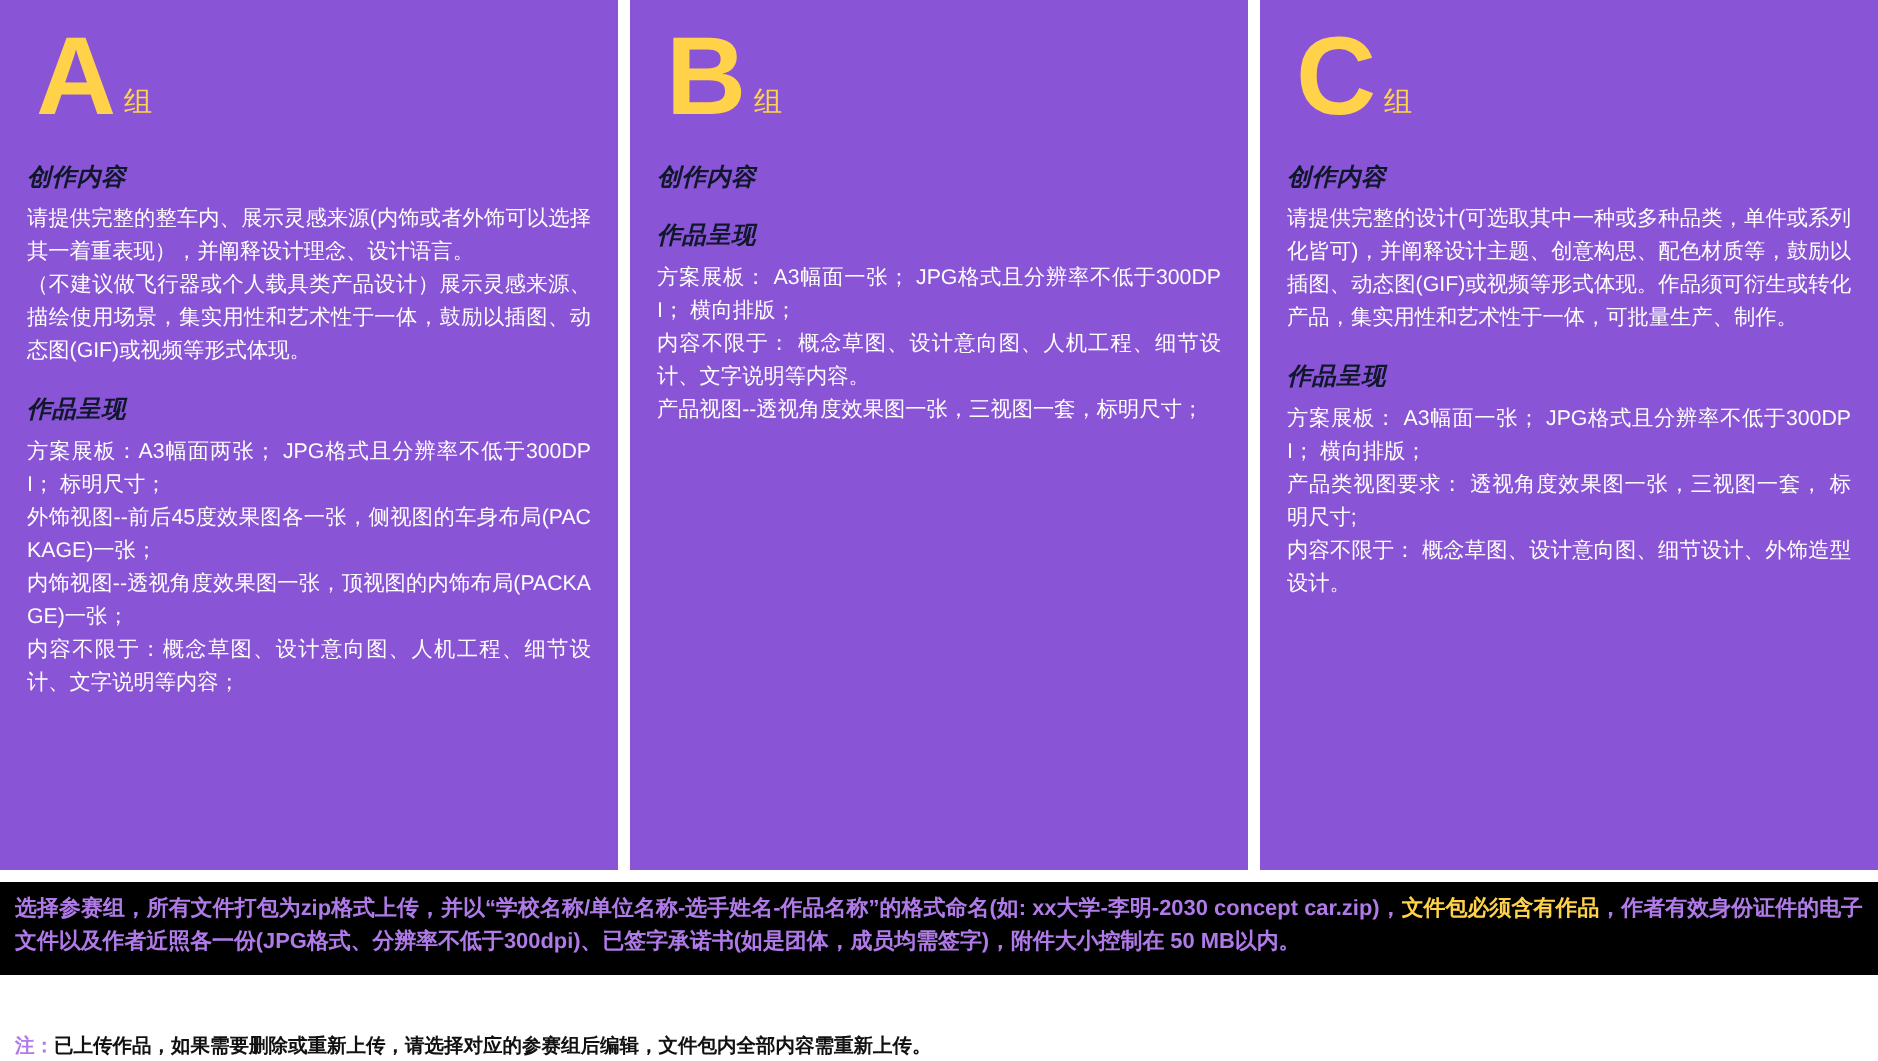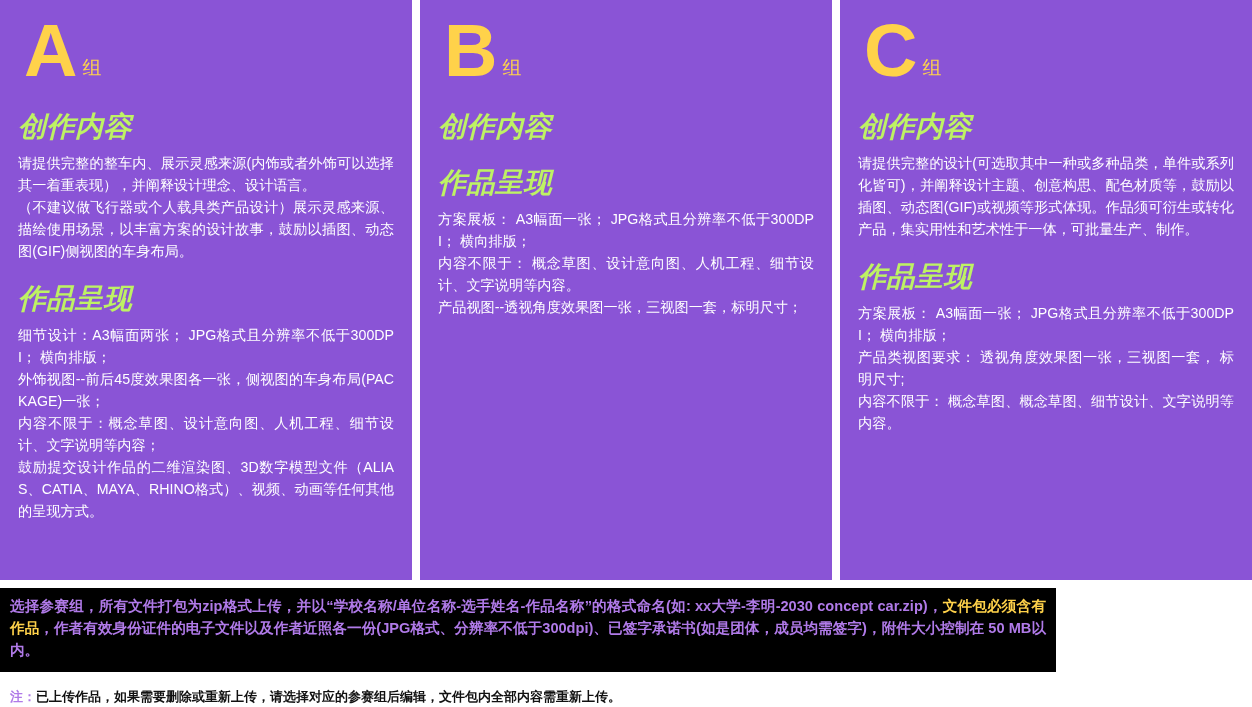--- a/index.html
+++ b/index.html
@@ -52,24 +52,24 @@
   }
   .group-word {
     font-size: 19px;
     color: #ffd24a;
     margin-left: 5px;
     font-weight: normal;
     position: relative;
     top: -2px;
   }
   .sec-title {
-    font-size: 28px;
+    font-size: 16px;
     font-weight: bold;
     font-style: italic;
-    color: #bef264;
+    color: #0f172a;
     margin: 0 0 6px 0;
     letter-spacing: 0.5px;
   }
   .sec-title.second {
     margin-top: 18px;
   }
   .body-text {
     font-size: 14.2px;
     line-height: 1.55;
     color: #ffffff;
@@ -77,21 +77,21 @@
     text-align: justify;
     word-break: break-all;
   }
   .body-text p {
     margin: 0;
   }
   .notice {
     position: absolute;
     left: 0;
     top: 588px;
-    width: 1056px;
+    width: 1252px;
     background: #000000;
     padding: 8px 10px 10px 10px;
     box-sizing: border-box;
   }
   .notice-line {
     font-size: 14.6px;
     font-weight: bold;
     line-height: 1.5;
     color: #ffffff;
     text-align: justify;
@@ -130,28 +130,28 @@
   <div class="cards">
 
     <div class="card left">
       <div class="group-head">
         <span class="group-letter">A</span>
         <span class="group-word">组</span>
       </div>
       <div class="sec-title">创作内容</div>
       <div class="body-text">
           <p>请提供完整的整车内、展示灵感来源(内饰或者外饰可以选择其一着重表现），并阐释设计理念、设计语言。</p>
-          <p>（不建议做飞行器或个人载具类产品设计）展示灵感来源、描绘使用场景，以丰富方案的设计故事，鼓励以插图、动态图(GIF)侧视图的车身布局。</p>
+          <p>（不建议做飞行器或个人载具类产品设计）展示灵感来源、描绘使用场景，集实用性和艺术性于一体，鼓励以插图、动态图(GIF)或视频等形式体现。</p>
         </div>
       <div class="sec-title second">作品呈现</div>
       <div class="body-text">
-          <p>细节设计：A3幅面两张； JPG格式且分辨率不低于300DPI； 横向排版；</p>
+          <p>方案展板：A3幅面两张； JPG格式且分辨率不低于300DPI； 标明尺寸；</p>
           <p>外饰视图--前后45度效果图各一张，侧视图的车身布局(PACKAGE)一张；</p>
+          <p>内饰视图--透视角度效果图一张，顶视图的内饰布局(PACKAGE)一张；</p>
           <p>内容不限于：概念草图、设计意向图、人机工程、细节设计、文字说明等内容；</p>
-          <p>鼓励提交设计作品的二维渲染图、3D数字模型文件（ALIAS、CATIA、MAYA、RHINO格式）、视频、动画等任何其他的呈现方式。</p>
         </div>
     </div>
 
     <div class="card middle">
       <div class="group-head">
         <span class="group-letter">B</span>
         <span class="group-word">组</span>
       </div>
       <div class="sec-title">创作内容</div>
       <div class="sec-title second">作品呈现</div>
@@ -168,21 +168,21 @@
         <span class="group-word">组</span>
       </div>
       <div class="sec-title">创作内容</div>
       <div class="body-text">
           <p>请提供完整的设计(可选取其中一种或多种品类，单件或系列化皆可)，并阐释设计主题、创意构思、配色材质等，鼓励以插图、动态图(GIF)或视频等形式体现。作品须可衍生或转化产品，集实用性和艺术性于一体，可批量生产、制作。</p>
         </div>
       <div class="sec-title second">作品呈现</div>
       <div class="body-text">
           <p>方案展板： A3幅面一张； JPG格式且分辨率不低于300DPI； 横向排版；</p>
           <p>产品类视图要求： 透视角度效果图一张，三视图一套， 标明尺寸;</p>
-          <p>内容不限于： 概念草图、概念草图、细节设计、文字说明等内容。</p>
+          <p>内容不限于： 概念草图、设计意向图、细节设计、外饰造型设计。</p>
         </div>
     </div>
 
   </div>
 
   <div class="notice">
     <div class="notice-line"><span class="hl-purple">选择参赛组，所有文件打包为zip格式上传，并以“学校名称/单位名称-选手姓名-作品名称”的格式命名(如: xx大学-李明-2030 concept car.zip)，</span><span class="hl-yellow">文件包必须含有作品</span><span class="hl-purple">，作者有效身份证件的电子文件以及作者近照各一份(JPG格式、分辨率不低于300dpi)、已签字承诺书(如是团体，成员均需签字)，附件大小控制在 50 MB以内。</span></div>
   </div>
 
   <div class="notice2">

